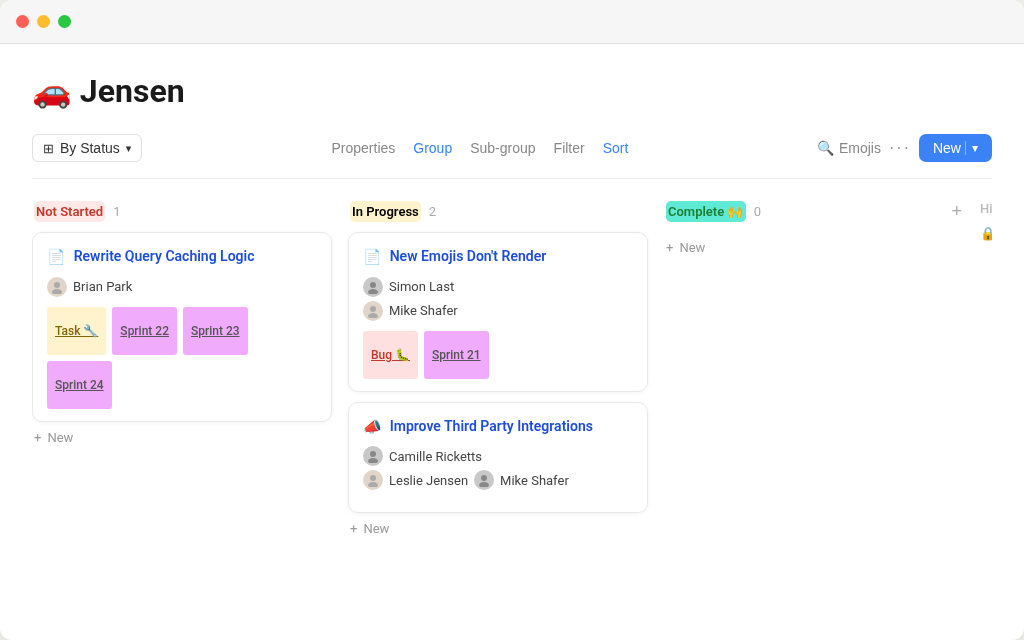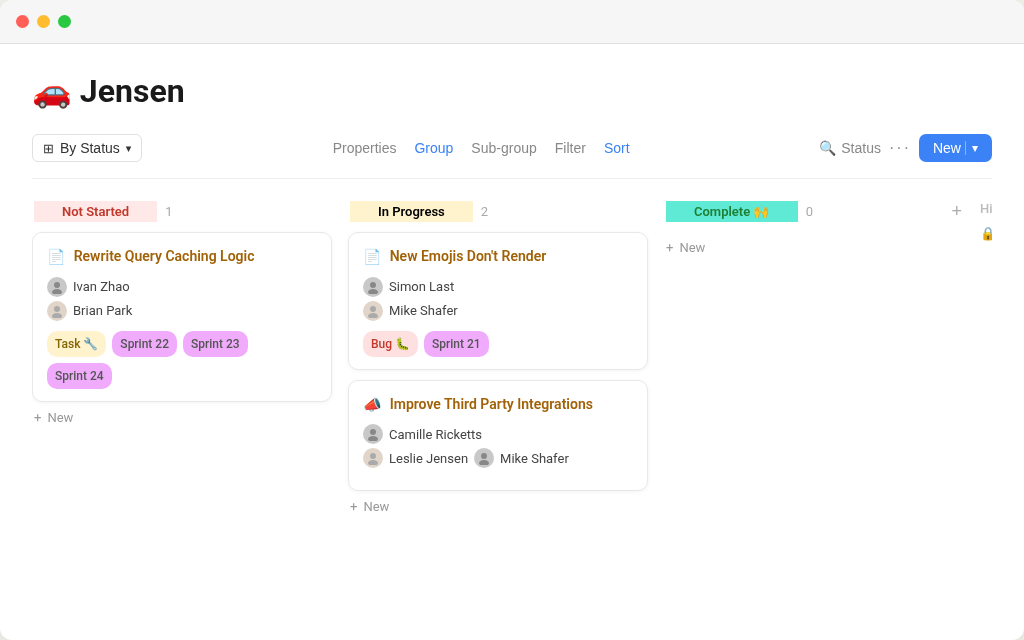--- a/index.html
+++ b/index.html
@@ -159,22 +159,22 @@
     }
     .column-header {
       display: flex;
       align-items: center;
       gap: 8px;
       padding: 6px 2px 10px 2px;
     }
     .status-badge {
       display: inline-flex;
       align-items: center;
-      padding: 3px 28px;
-      border-radius: 0;
+      padding: 3px 2px;
+      border-radius: 5px;
       font-size: 13px;
       font-weight: 600;
     }
     .badge-not-started {
       background: #ffe8e8;
       color: #c0392b;
     }
     .badge-in-progress {
       background: #fef3cd;
       color: #000000;
@@ -214,21 +214,21 @@
       margin-bottom: 10px;
     }
     .card-icon {
       font-size: 15px;
       margin-top: 1px;
       flex-shrink: 0;
     }
     .card-title {
       font-size: 14px;
       font-weight: 600;
-      color: #a16207;
+      color: #1d4ed8;
       line-height: 1.4;
     }
     .card-members {
       display: flex;
       flex-direction: column;
       gap: 4px;
       margin-bottom: 10px;
     }
     .card-member-row {
       display: flex;
@@ -262,24 +262,25 @@
     .tag-row {
       display: flex;
       gap: 6px;
       flex-wrap: wrap;
       margin-top: 6px;
     }
     .tag {
       display: inline-flex;
       align-items: center;
       gap: 4px;
-      padding: 6px 8px;
-      border-radius: 10px;
+      padding: 17px 8px;
+      border-radius: 3px;
       font-size: 12px;
       font-weight: 500;
+      text-decoration: underline;
     }
     .tag-task {
       background: #fff3cd;
       color: #856404;
     }
     .tag-bug {
       background: #ffe0e0;
       color: #c0392b;
       text-align: center;
     }
@@ -343,21 +344,21 @@
       <div class="toolbar-center">
         <button class="toolbar-item">Properties</button>
         <button class="toolbar-item accent">Group</button>
         <button class="toolbar-item">Sub-group</button>
         <button class="toolbar-item">Filter</button>
         <button class="toolbar-item accent">Sort</button>
       </div>
       <div class="toolbar-right">
         <button class="search-btn">
           <span>🔍</span>
-          <span>Status</span>
+          <span>Emojis</span>
         </button>
         <button class="more-btn">···</button>
         <button class="new-btn">
           <span>New</span>
           <span class="new-btn-arrow">▾</span>
         </button>
       </div>
     </div>
 
     <div class="board">
@@ -368,29 +369,20 @@
           <span class="column-count">1</span>
         </div>
         <div class="cards">
 
           <div class="card">
             <div class="card-title-row">
               <span class="card-icon">📄</span>
               <span class="card-title">Rewrite Query Caching Logic</span>
             </div>
             <div class="card-members">
-              <div class="card-member-row">
-                <div class="avatar avatar-gray">
-                  <svg width="14" height="14" viewBox="0 0 14 14">
-                      <circle cx="7" cy="5" r="3" fill="#888"></circle>
-                      <ellipse cx="7" cy="12" rx="5" ry="3" fill="#888"></ellipse>
-                    </svg>
-                </div>
-                <span>Ivan Zhao</span>
-              </div>
               <div class="card-member-row">
                 <div class="avatar avatar-light">
                   <svg width="14" height="14" viewBox="0 0 14 14">
                       <circle cx="7" cy="5" r="3" fill="#aaa"></circle>
                       <ellipse cx="7" cy="12" rx="5" ry="3" fill="#aaa"></ellipse>
                     </svg>
                 </div>
                 <span>Brian Park</span>
               </div>
             </div>

